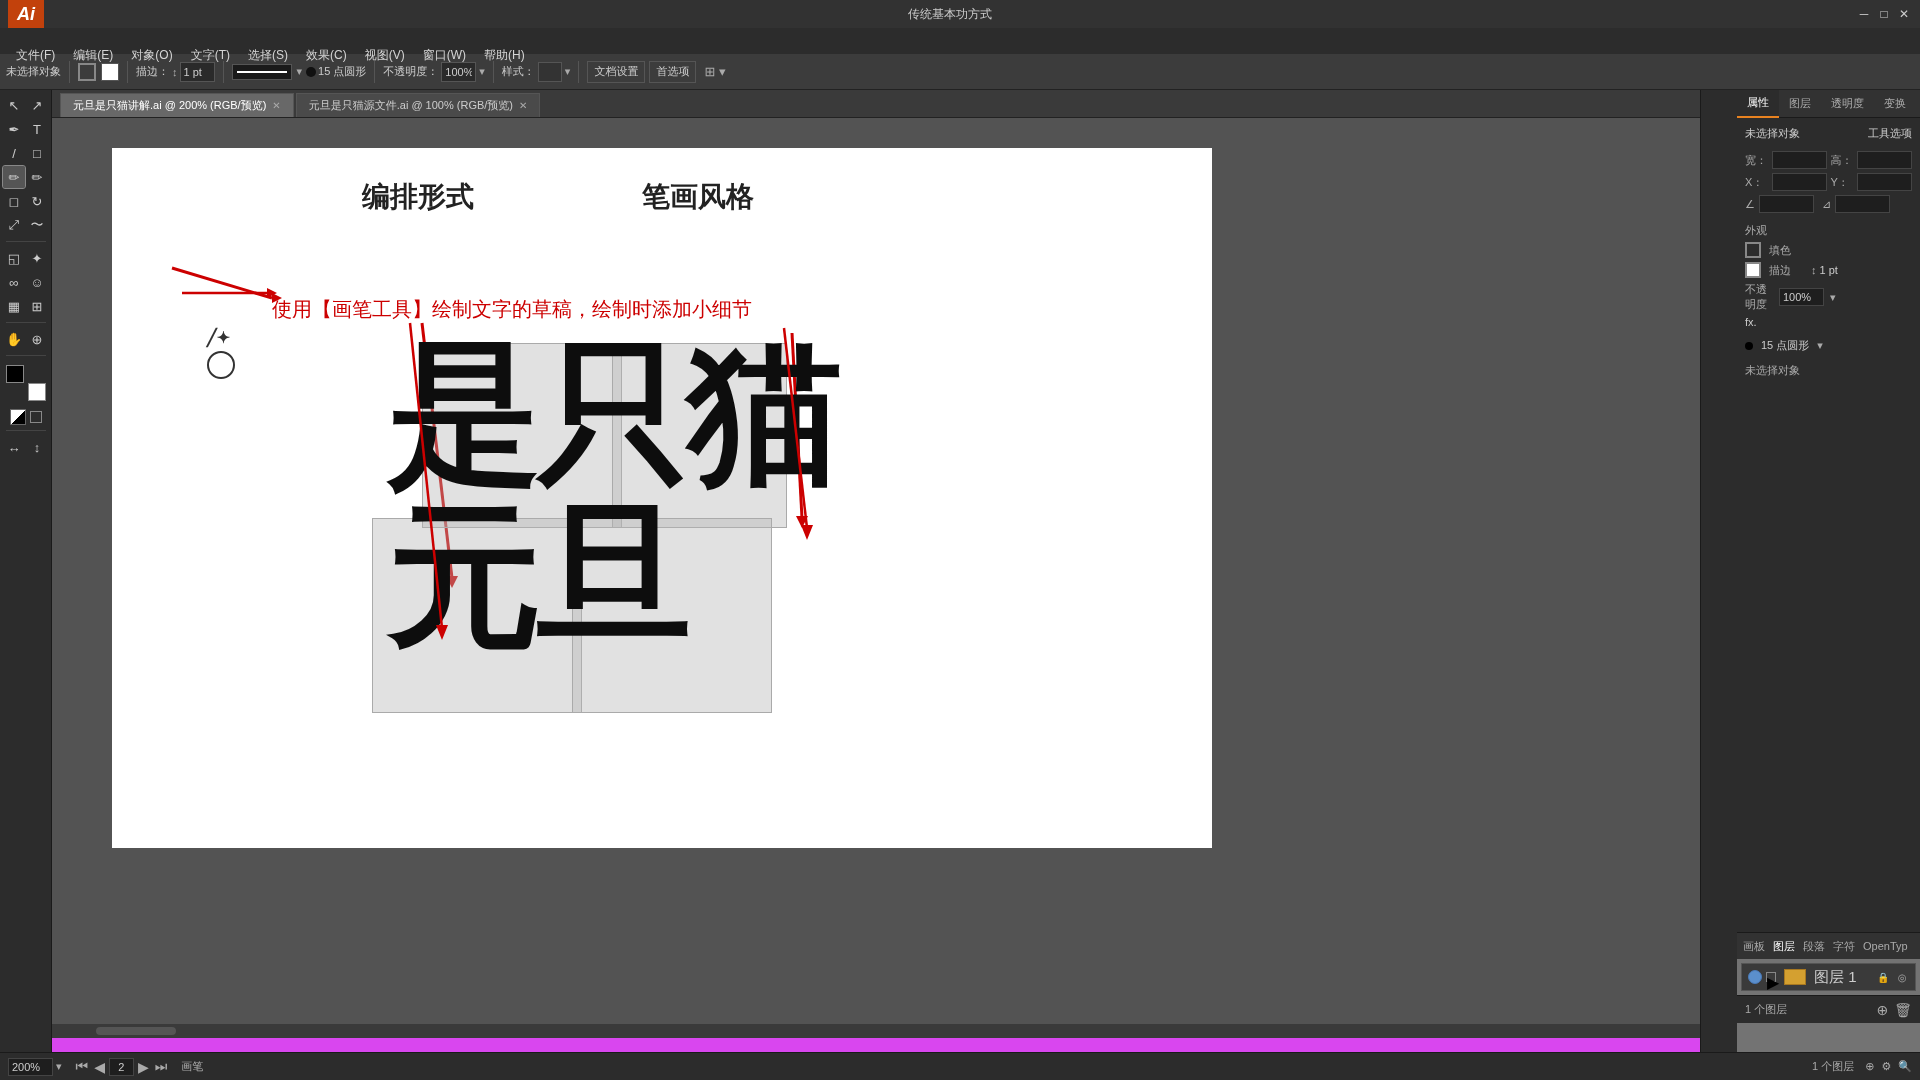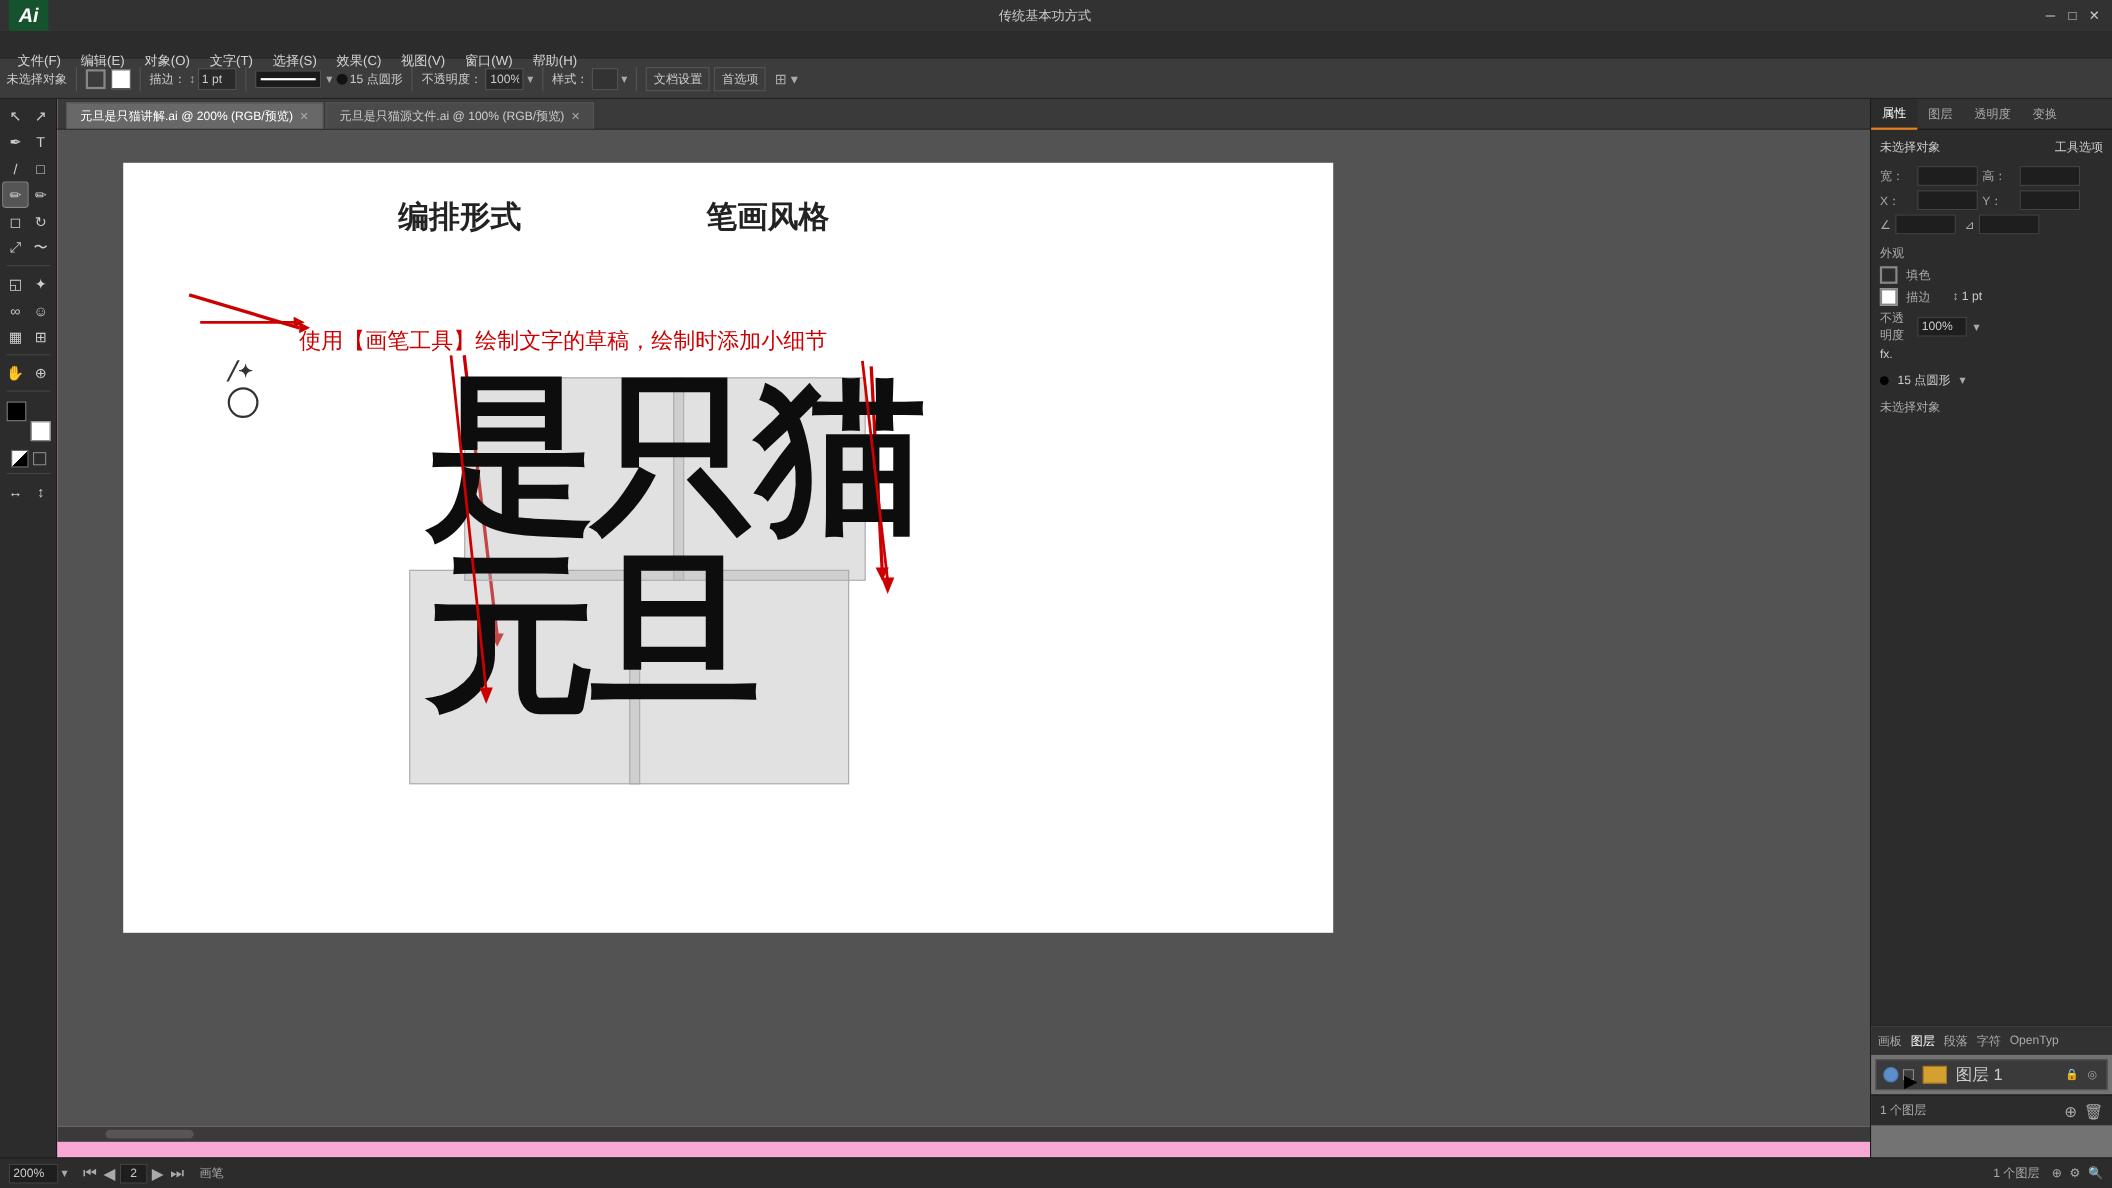--- a/index.html
+++ b/index.html
@@ -5,21 +5,21 @@
     * { margin: 0; padding: 0; box-sizing: border-box; }
     body { width: 1920px; height: 1080px; overflow: hidden; background: #535353; font-family: 'Arial', sans-serif; position: relative; }
     
     
     #titlebar {
       width: 100%; height: 28px; background: #323232; display: flex; align-items: center;
       justify-content: space-between; padding: 0 8px; color: #ccc; font-size: 12px;
     }
     #titlebar-left { display: flex; align-items: center; gap: 8px; }
     #titlebar-center { flex: 1; text-align: center; font-size: 12px; color: #ccc; }
-    .app-icon { width: 36px; height: 28px; background: #14532d; display: flex; align-items: center; justify-content: center; font-style: italic; font-weight: bold; font-size: 18px; color: #fff; }
+    .app-icon { width: 36px; height: 28px; background: #c2410c; display: flex; align-items: center; justify-content: center; font-style: italic; font-weight: bold; font-size: 18px; color: #fff; }
 
     
     #menubar {
       width: 100%; height: 26px; background: #2c2c2c; display: flex; align-items: center;
       padding: 0 8px; gap: 2px; color: #ccc; font-size: 12px;
     }
     .menu-item { padding: 2px 8px; cursor: pointer; color: #d4d4d4; font-size: 12px; margin-top: 28px; }
 
     
     #toolbar {
@@ -46,21 +46,21 @@
     .tool-row { display: flex; gap: 1px; }
     .tool-btn {
       width: 22px; height: 22px; display: flex; align-items: center; justify-content: center;
       cursor: pointer; color: #ccc; font-size: 13px; border-radius: 2px;
       background: transparent;
     }
     .tool-sep { width: 40px; height: 1px; background: #444; margin: 3px 0; }
 
     
     #canvas-area {
-      flex: 1; background: #f9a8d4; position: relative; overflow: hidden;
+      flex: 1; background: #d946ef; position: relative; overflow: hidden;
     }
     #canvas-tabs {
       height: 28px; background: #3a3a3a; display: flex; align-items: flex-end; padding: 0 8px;
       border-bottom: 1px solid #222;
     }
     .canvas-tab {
       height: 24px; padding: 0 12px; background: #4a4a4a; border: 1px solid #555; border-bottom: none;
       color: #ccc; font-size: 11px; display: flex; align-items: center; gap: 6px; cursor: pointer;
       margin-right: 2px;
     }
@@ -84,21 +84,21 @@
       width: 100%; height: 28px; background: #2c2c2c; display: flex; align-items: center;
       padding: 0 8px; gap: 12px; color: #aaa; font-size: 11px; border-top: 1px solid #1a1a1a;
     }
     .status-item { display: flex; align-items: center; gap: 3px; }
     .status-nav { display: flex; align-items: center; gap: 2px; }
     .nav-btn { color: #aaa; cursor: pointer; font-size: 14px; padding: 0 2px; }
 
     
     #right-panel {
       width: 220px; background: #2c2c2c; border-left: 1px solid #1a1a1a;
-      display: flex; flex-direction: column;
+      display: flex; flex-direction: column; padding-left: 36px;
     }
     #right-panel-tabs {
       height: 28px; background: #323232; display: flex; align-items: center;
       border-bottom: 1px solid #1a1a1a;
     }
     .rp-tab { padding: 0 10px; height: 28px; display: flex; align-items: center; color: #aaa; font-size: 11px; cursor: pointer; }
     .rp-tab.active { background: #2c2c2c; color: #fff; border-bottom: 2px solid #e88220; }
     
     #right-panel-content { flex: 1; padding: 8px; overflow-y: auto; }
     .rp-section { margin-bottom: 10px; }

